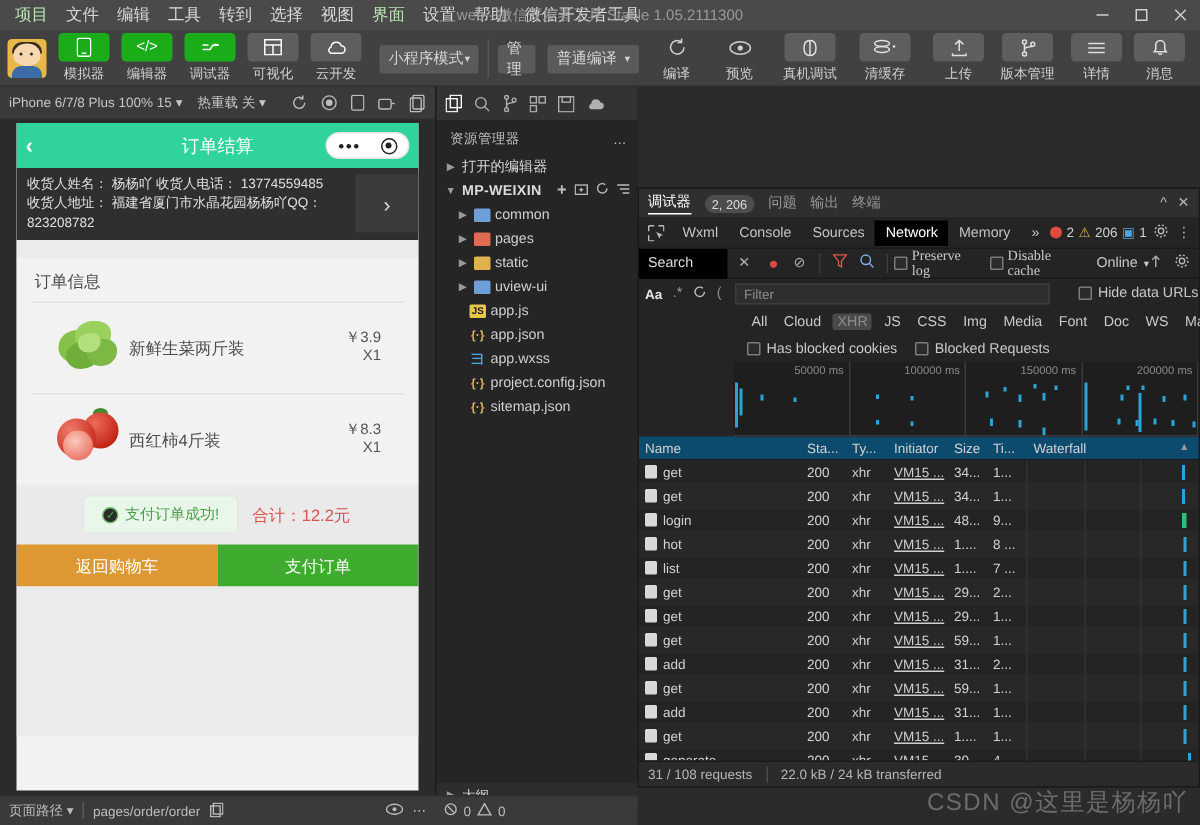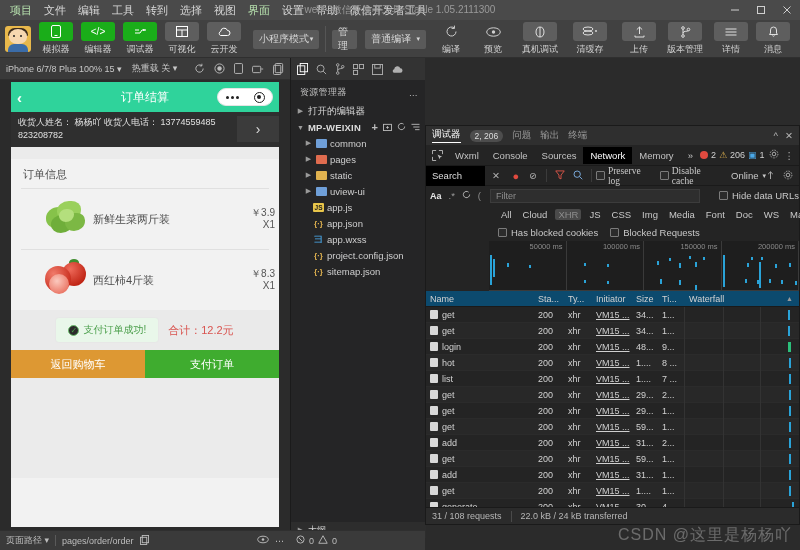--- a/index.html
+++ b/index.html
@@ -128,21 +128,21 @@
   .ph-addr-arrow {
     width: 42px; display: flex; align-items: center; justify-content: center;
     color: #ddd; font-size: 14px; background: #3b3b3b;
   }
   .ph-gap { height: 12px; background: #ebebeb; flex: none; }
 
   .ph-card { background: #f2f2f2; flex: none; }
   .ph-sec-title { padding: 8px 12px 6px; font-size: 11px; color: #4c4c4c; }
   .ph-divider { height: 1px; background: #e0e0e0; margin: 0 10px; }
   .ph-item {
-    display: flex; align-items: center; padding: 8px 4px; min-height: 58px; margin-left: 28px;
+    display: flex; align-items: center; padding: 8px 25px; min-height: 58px;
   }
   .ph-thumb { width: 48px; height: 44px; flex: none; position: relative; overflow: hidden; }
   .ph-name { font-size: 11px; color: #4d4d4d; margin-left: 2px; flex: 1; }
   .ph-price { text-align: right; font-size: 10px; color: #555; line-height: 12px; white-space: nowrap; }
 
   
   .lettuce { position: absolute; inset: 0; }
   .lettuce span {
     position: absolute; border-radius: 50% 40% 55% 45%; background: #7fbf3f;
   }
@@ -597,20 +597,21 @@
             </span>
           <span class="target">
               <b></b>
             </span>
         </span>
       </div>
 
       <div class="ph-addr">
         <div class="ph-addr-txt">
           <div>收货人姓名： 杨杨吖  收货人电话： 13774559485</div>
+          <div>收货人地址： 福建省厦门市水晶花园杨杨吖QQ：</div>
           <div>823208782</div>
         </div>
         <div class="ph-addr-arrow">›</div>
       </div>
 
       <div class="ph-gap"></div>
 
       <div class="ph-card">
         <div class="ph-sec-title">订单信息</div>
         <div class="ph-divider"></div>

